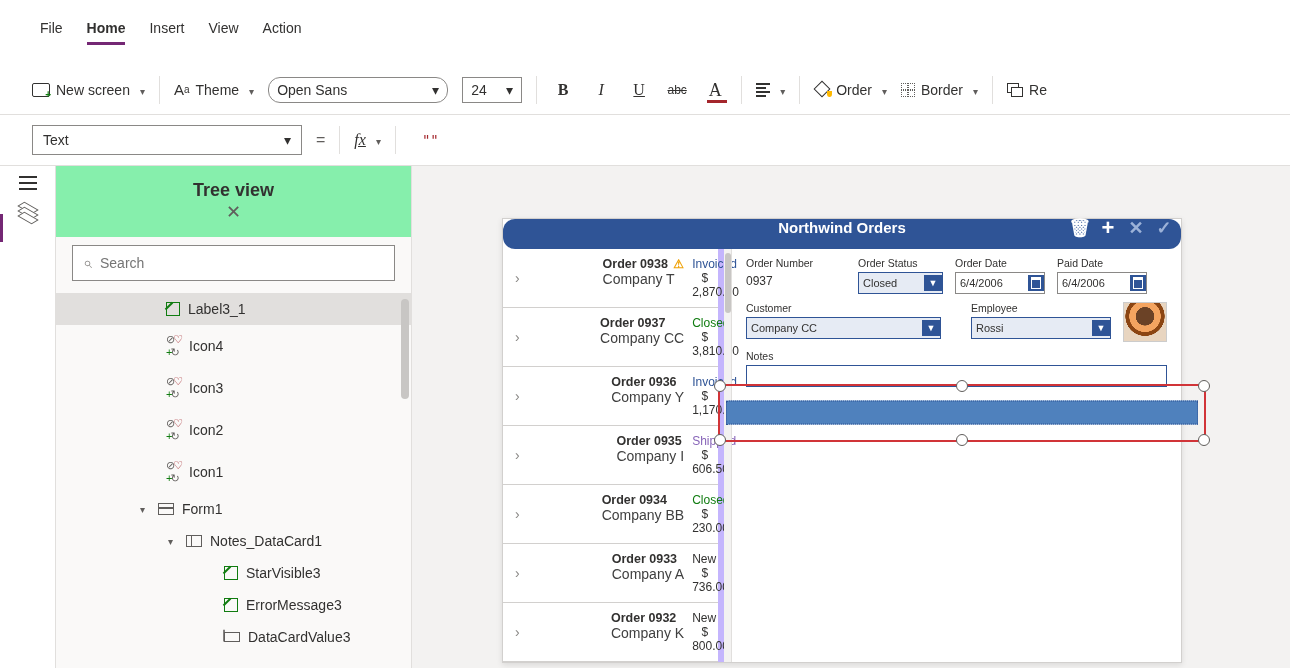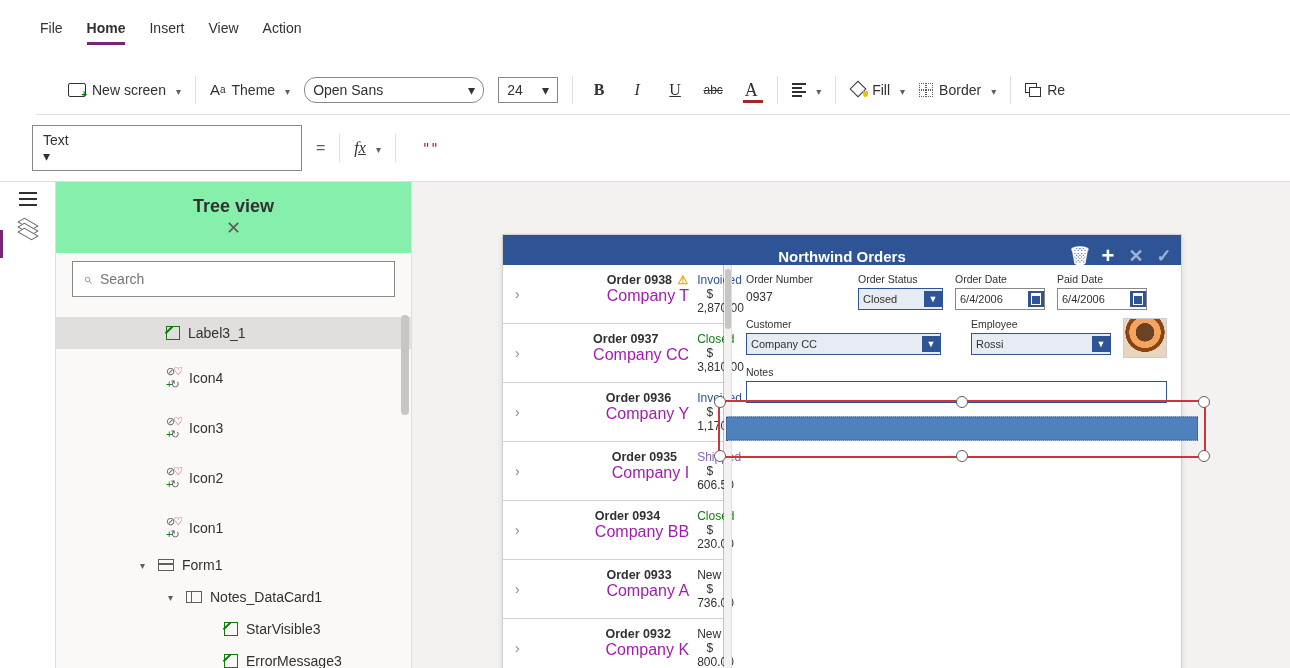--- a/index.html
+++ b/index.html
@@ -4,38 +4,38 @@
 <style>
 * { box-sizing: border-box; margin: 0; padding: 0; font-family: 'Segoe UI', sans-serif; }
 body { background: #fff; width: 1290px; height: 668px; overflow: hidden; font-size: 13px; color: #323130; }
 
 
 .menubar { display: flex; gap: 24px; padding: 20px 40px; border-bottom: 1px solid transparent; font-size: 14px; }
 .menubar .item { cursor: pointer; padding-bottom: 6px; }
 .menubar .item.active { font-weight: 600; border-bottom: 3px solid #742774; }
 
 
-.ribbon { display: flex; align-items: center; gap: 14px; padding: 10px 32px; border-bottom: 1px solid #e1dfdd; margin-left: 36px; }
+.ribbon { display: flex; align-items: center; gap: 14px; padding: 10px 32px; border-bottom: 1px solid #e1dfdd; }
 .divider-v { width: 1px; height: 28px; background: #e1dfdd; }
 .ribbon-btn { display: flex; align-items: center; gap: 6px; font-size: 14px; cursor: pointer; }
 .chevron::after { content: "▾"; font-size: 10px; color: #605e5c; margin-left: 4px; }
 .select-box { border: 1px solid #8a8886; padding: 4px 8px; font-size: 14px; display: flex; align-items: center; justify-content: space-between; cursor: pointer; background: #fff; }
 .select-font { width: 180px; border-radius: 12px; }
 .select-size { width: 60px; }
 .rich-icon { width: 24px; text-align: center; font-size: 16px; cursor: pointer; }
 .rich-icon.bold { font-weight: 700; font-family: Georgia, serif; }
 .rich-icon.italic { font-style: italic; font-family: Georgia, serif; }
 .rich-icon.underline { text-decoration: underline; font-family: Georgia, serif; }
 .rich-icon.strike { text-decoration: line-through; font-size: 12px; }
 .rich-A { font-family: Georgia, serif; font-size: 18px; position: relative; }
 .rich-A.color::after { content:""; display:block; position:absolute; left:0; right:0; bottom:-2px; height:3px; background:#a4262c; }
 
 
 .formula-row { display: flex; align-items: center; padding: 10px 32px; gap: 14px; border-bottom: 1px solid #e1dfdd; }
-.prop-select { border: 1px solid #8a8886; padding: 6px 10px; width: 270px; display:flex; justify-content:space-between; font-size:14px; cursor:pointer;flex-direction:column; }
+.prop-select { border: 1px solid #8a8886; padding: 6px 10px; width: 270px; display:flex; justify-content:space-between; font-size:14px; cursor:pointer; }
 .eq { font-size: 16px; color: #605e5c; }
 .fx { font-style: italic; font-family: Georgia, serif; font-size: 16px; text-decoration: underline; }
 .formula-val { font-family: Consolas, monospace; font-size: 14px; color: #a4262c; margin-left: 12px; }
 
 
 .main { display: flex; height: calc(100% - 150px); }
 .left-rail { width: 56px; border-right: 1px solid #e1dfdd; display:flex; flex-direction:column; align-items:center; padding-top:10px; gap:16px;}
 .hamburger { width:18px; height:14px; display:flex; flex-direction:column; justify-content:space-between; cursor:pointer;}
 .hamburger span{ height:2px; background:#323130;}
 .layers-icon { width:20px; height:16px; position:relative; cursor:pointer;}
@@ -44,51 +44,51 @@
 .rail-active-bar{ position:absolute; left:0; top:48px; width:3px; height:28px; background:#742774;}
 
 .tree-pane { width: 356px; border-right: 1px solid #e1dfdd; background:#faf9f8; display:flex; flex-direction:column; }
 .tree-header { display:flex; justify-content:center; align-items:center; padding:14px 18px; font-size:18px; font-weight:600; background:#86efac;flex-direction:column;}
 .close-x { font-size:18px; color:#605e5c; cursor:pointer; font-weight:300;}
 .search-box { margin: 8px 16px 12px; border:1px solid #8a8886; padding:8px 10px; display:flex; align-items:center; gap:8px; background:#fff;}
 .search-icon::before{ content:"⌕"; font-size:16px; color:#8a8886; transform:scaleX(-1); display:inline-block;}
 .search-box input{ border:none; outline:none; font-size:14px; flex:1; color:#605e5c; background:transparent;}
 .tree-list{ overflow-y:auto; position:relative; flex:1;}
 .tree-item{ display:flex; align-items:center; gap:8px; padding:8px 0 8px 110px; font-size:14px; cursor:pointer;}
-.tree-item.depth0{ padding-left:110px;margin-top:8px;}
+.tree-item.depth0{ padding-left:110px;}
 .tree-item.depth1{ padding-left:100px;}
 .tree-item.depth2{ padding-left:128px;}
 .tree-item.depth3{ padding-left:168px;}
 .tree-item.selected{ background:#e1dfdd;}
 .tree-caret{ width:10px; font-size:10px; color:#605e5c; margin-left:-16px;}
 .tree-icon-label{ width:14px; height:14px; border:1.5px solid #107c10; position:relative;}
 .tree-icon-label::after{content:""; position:absolute; width:10px; height:2px; background:#107c10; top:2px; left:-3px; transform:rotate(-45deg);}
 .tree-icon-multi{ font-size:11px; letter-spacing:-2px;}
 .tree-icon-multi .no{color:#605e5c;} .tree-icon-multi .heart{color:#a4262c;} .tree-icon-multi .plus{color:#107c10;} .tree-icon-multi .cycle{color:#605e5c;}
 .tree-icon-form{ width:16px; height:12px; border:1.5px solid #605e5c; position:relative;}
 .tree-icon-form::before{content:""; position:absolute; left:0; right:0; top:3px; height:1.5px; background:#605e5c;}
 .tree-icon-card{ width:16px; height:12px; border:1.5px solid #605e5c; position:relative;}
 .tree-icon-card::before{content:""; position:absolute; left:0; width:4px; top:0; bottom:0; border-right:1.5px solid #605e5c;}
 .tree-icon-text{ width:16px; height:10px; border:1.5px solid #605e5c; position:relative;}
 .tree-icon-text::before{content:"┃"; position:absolute; left:-4px; top:-3px; font-size:10px; color:#605e5c;}
 .tree-scroll-thumb{ position:absolute; right:2px; top:6px; width:8px; height:100px; background:#c8c6c4; border-radius:4px;}
 
 
 .canvas { flex:1; background:#f3f2f1; position:relative; padding:0; }
 .app-preview{ position:absolute; left:90px; top:52px; width:680px; background:#fff; border:1px solid #d2d0ce; box-shadow:0 2px 6px rgba(0,0,0,0.1);}
-.app-titlebar{ background:#2f5496; color:#fff; display:flex; align-items:flex-end; justify-content:center; height:30px; position:relative; font-weight:600; font-size:15px;}
+.app-titlebar{ background:#2f5496; color:#fff; display:flex; align-items:flex-start; justify-content:center; height:30px; position:relative; font-weight:600; font-size:15px;border-radius:12px;}
 .app-title-actions{ position:absolute; right:8px; display:flex; gap:10px; align-items:center;}
 .app-title-actions .ico{ width:18px; height:18px; display:flex; align-items:center; justify-content:center; color:#9cb2d8; font-size:18px; cursor:pointer;}
 .app-body{ display:flex;}
-.order-list{ width:225px; border-right:1px solid #c4b5fd; }
+.order-list{ width:225px; border-right:6px solid #c4b5fd; }
 .order-row{ border-bottom:1px solid #d2d0ce; padding:8px 10px 8px 12px; display:grid; grid-template-columns: 1fr auto 16px; grid-template-rows:auto auto; column-gap:8px; cursor:pointer;}
 .order-row .oid{ font-weight:700; font-size:12.5px;}
 .order-row .warn{ color:#f0a30a; font-size:12px; margin-left:2px;}
 .order-row .status{ font-size:12px; text-align:right; font-weight:500;}
-.order-row .company{ font-size:16px; color:#a21caf;}
+.order-row .company{ font-size:14px; color:#404040;}
 .order-row .amount{ font-size:12px; text-align:right;}
 .order-row .arrow{ grid-row:1/3; display:flex; align-items:center; color:#8a8886; font-size:14px;}
 .st-Invoiced{color:#2f5496;} .st-Closed{color:#107c10;} .st-Shipped{color:#8764b8;} .st-New{color:#323130;}
 .list-scroll{ width:8px; background:#f3f2f1; border-right:1px solid #e1dfdd; position:relative;}
 .list-scroll::before{content:""; position:absolute; top:4px; left:1px; width:6px; height:60px; background:#c8c6c4; border-radius:3px;}
 
 .detail{ flex:1; padding:8px 14px 20px; position:relative; font-size:11px;}
 .detail-row{ display:flex; gap:12px; margin-bottom:8px;}
 .fld{ display:flex; flex-direction:column; gap:3px;}
 .fld label{ font-size:10.5px; color:#323130;}
@@ -168,21 +168,21 @@
         <span></span>
         <span></span>
         <span></span>
         <span></span>
       </span>
       <span class="chevron"></span>
     </span>
   <div class="divider-v"></div>
   <span class="ribbon-btn">
       <span class="fill-bucket"></span>
-      <span>Fill</span>
+      <span>Order</span>
       <span class="chevron"></span>
     </span>
   <span class="ribbon-btn">
       <span class="border-icon">
         <span></span>
         <span></span>
         <span></span>
         <span></span>
       </span>
       <span>Border</span>

